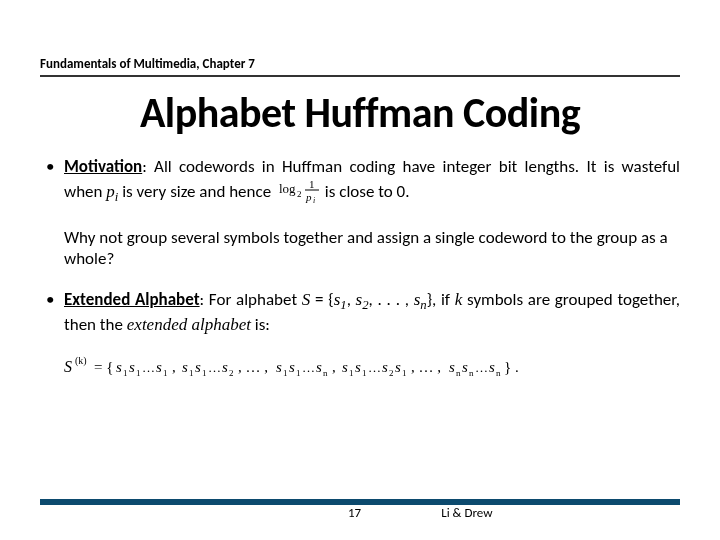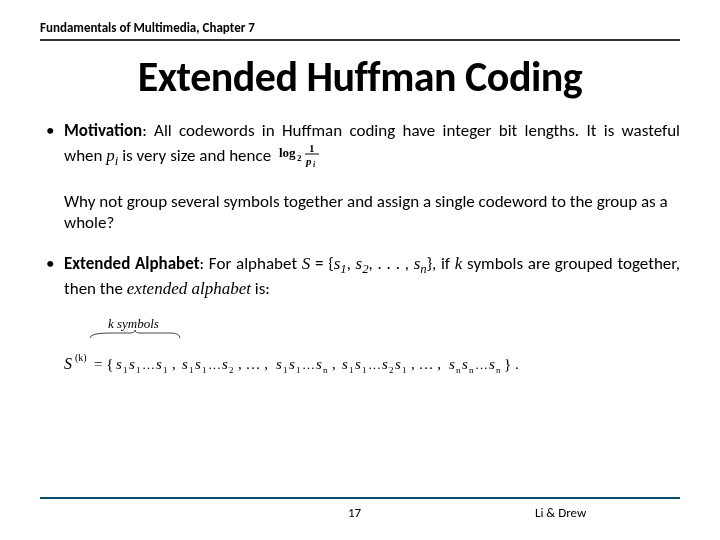--- a/index.html
+++ b/index.html
@@ -11,20 +11,21 @@
     color: #000;
     position: relative;
     padding: 20px 40px 0 40px;
   }
   .header {
     font-size: 13px;
     font-weight: bold;
     padding-bottom: 4px;
     border-bottom: 2px solid #333;
     margin-bottom: 10px;
+    margin-top: 36px;
   }
   .title {
     font-size: 42px;
     font-weight: bold;
     text-align: center;
     margin: 10px 0 18px 0;
     letter-spacing: -0.5px;
   }
   .body {
     font-size: 17px;
@@ -40,89 +41,81 @@
     position: absolute;
     left: 6px;
     top: 0;
   }
   .sub {
     padding-left: 24px;
     margin-bottom: 20px;
     margin-top: 16px;
   }
   .label { font-weight: bold; }
-  .u { }
+  .u { text-decoration: underline; }
   .it { font-style: italic; font-family: "Times New Roman", serif; }
   .sub-i { font-style: italic; font-family: "Times New Roman", serif; font-size: 0.75em; vertical-align: sub; }
   .serif { font-family: "Times New Roman", serif; }
   .formula-img {
     display: inline-block;
     vertical-align: middle;
     margin-left: 4px;
-    font-weight: bold;
   }
   .k-symbols {
     margin: 8px 0 4px 40px;
     font-family: "Times New Roman", serif;
     font-size: 16px;
     font-style: italic;
   }
   .set-formula {
     margin: 6px 0 14px 24px;
     font-family: "Times New Roman", serif;
     font-size: 16px;
   }
   .footer {
     position: absolute;
     bottom: 20px;
     left: 40px;
     right: 40px;
-    border-top: 2px solid #0c4a6e;
-    padding-top: 6px;
+    border-top: 6px solid #0c4a6e;
     font-size: 13px;
     display: flex;
   }
   .footer .pagenum { flex: 0 0 58%; text-align: right; padding-right: 50px; }
-  .footer .authors { flex: 1; text-align: center; padding-left: 30px; }
+  .footer .authors { flex: 1; text-align: left; padding-left: 30px; }
   sup { font-size: 0.7em; }
 </style>
 </head>
 <body>
 
 <div class="header">Fundamentals of Multimedia, Chapter 7</div>
 
-<div class="title">Extended Huffman Coding</div>
+<div class="title">Alphabet Huffman Coding</div>
 
 <div class="body">
 
   <div class="bullet">
     <span class="dot">•</span>
     <span class="label u">Motivation</span><span>: All codewords in Huffman coding have integer bit lengths. It is wasteful when </span><span class="it">p</span><span class="sub-i">i</span><span> is very size and hence </span><span class="formula-img"><svg width="42" height="26" viewBox="0 0 42 26">
           <text x="0" y="16" font-family="Times New Roman" font-size="13">log</text>
           <text x="18" y="20" font-family="Times New Roman" font-size="9">2</text>
           <line x1="26" y1="13" x2="40" y2="13" stroke="#000" stroke-width="1"></line>
           <text x="30" y="11" font-family="Times New Roman" font-size="11">1</text>
           <text x="27" y="24" font-family="Times New Roman" font-style="italic" font-size="11">p</text>
           <text x="34" y="26" font-family="Times New Roman" font-style="italic" font-size="8">i</text>
-        </svg></span>
+        </svg></span><span> is close to 0.</span>
   </div>
 
   <div class="sub">Why not group several symbols together and assign a single codeword to the group as a whole?</div>
 
   <div class="bullet">
     <span class="dot">•</span>
     <span class="label u">Extended Alphabet</span><span>: For alphabet </span><span class="it">S</span><span> = {</span><span class="it">s</span><span class="sub-i">1</span><span>, </span><span class="it">s</span><span class="sub-i">2</span><span>, . . . , </span><span class="it">s</span><span class="sub-i">n</span><span>}, if </span><span class="it">k</span><span> symbols are grouped together, then the </span><span class="it">extended alphabet</span><span> is:</span>
   </div>
 
-  <div class="k-symbols">
-    <svg width="120" height="22" viewBox="0 0 120 22">
-      <text x="28" y="10" font-family="Times New Roman" font-style="italic" font-size="13">k symbols</text>
-      <path d="M 10 20 Q 10 15 30 15 L 50 15 Q 55 15 55 12 Q 55 15 60 15 L 90 15 Q 100 15 100 20" stroke="#444" stroke-width="1" fill="none"></path>
-    </svg>
-  </div>
 
   <div class="set-formula">
     <svg width="560" height="28" viewBox="0 0 560 28">
       <text x="0" y="18" font-family="Times New Roman" font-style="italic" font-size="16">S</text>
       <text x="11" y="10" font-family="Times New Roman" font-size="10">(k)</text>
       <text x="30" y="18" font-family="Times New Roman" font-size="15">= {</text>
       <text x="52" y="18" font-family="Times New Roman" font-style="italic" font-size="15">s</text>
         <text x="59" y="22" font-size="9">1</text>
       <text x="65" y="18" font-family="Times New Roman" font-style="italic" font-size="15">s</text>
         <text x="72" y="22" font-size="9">1</text>

